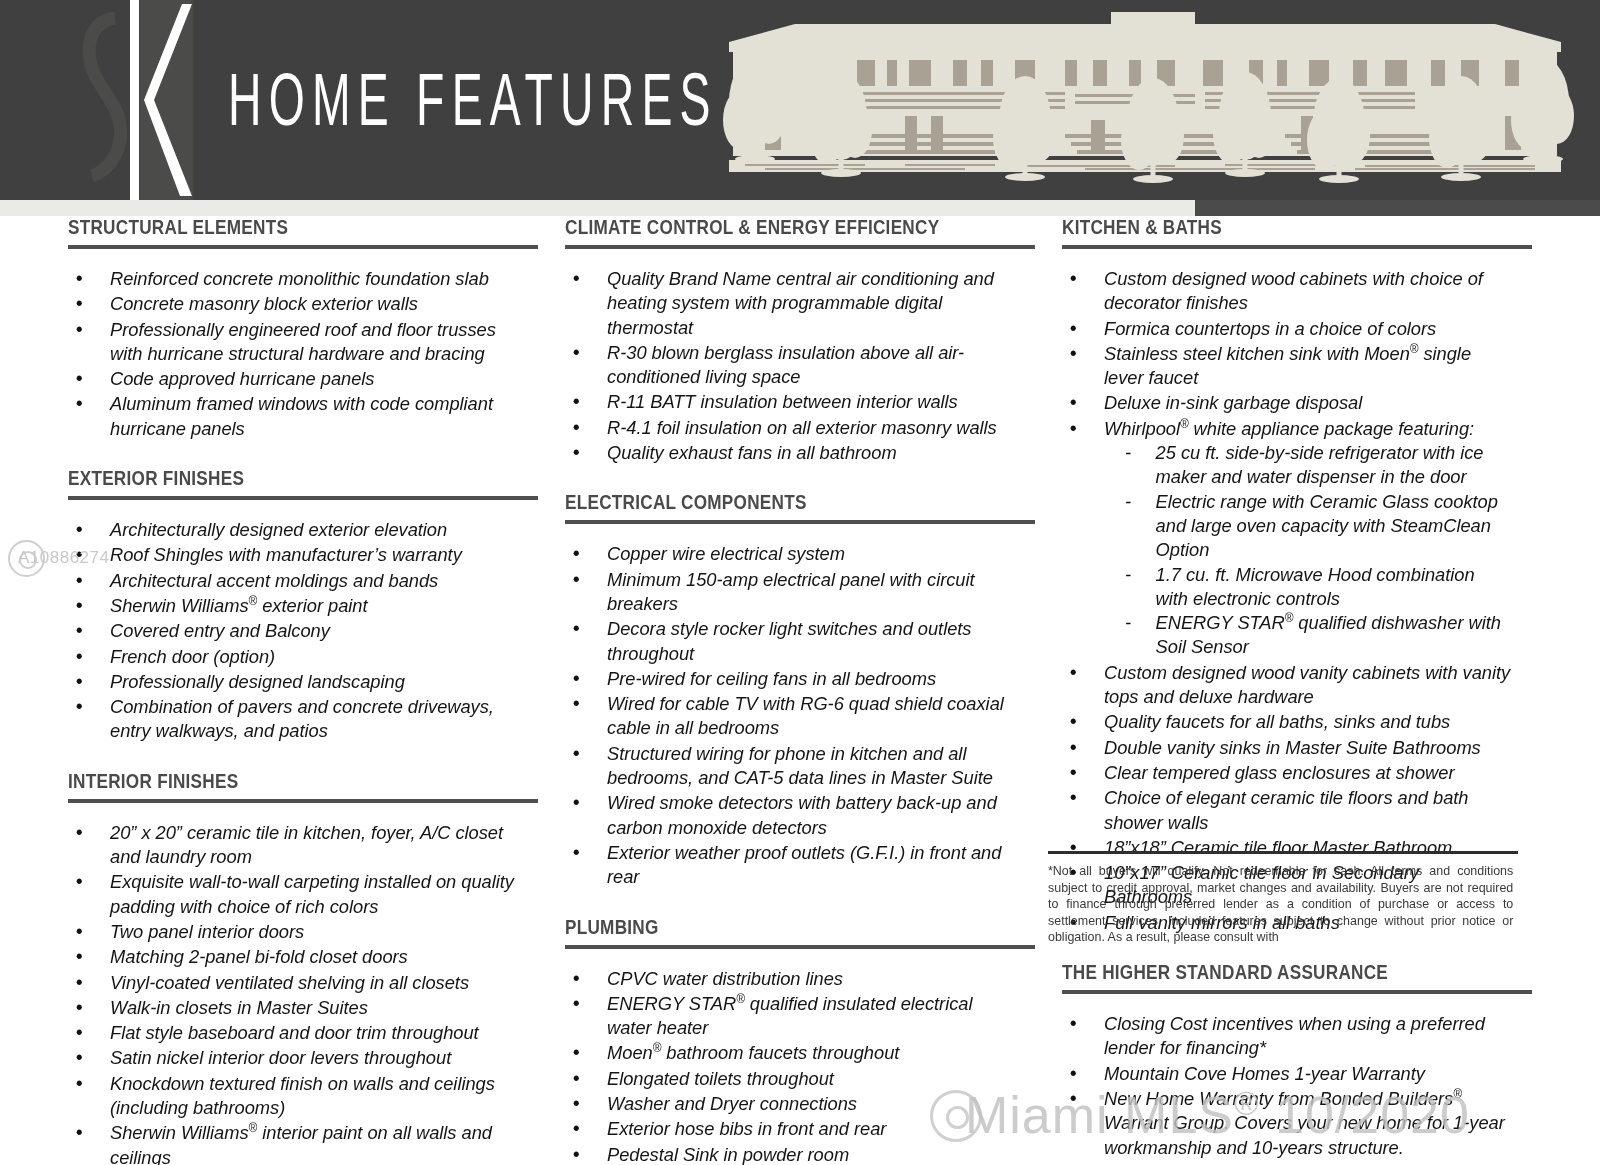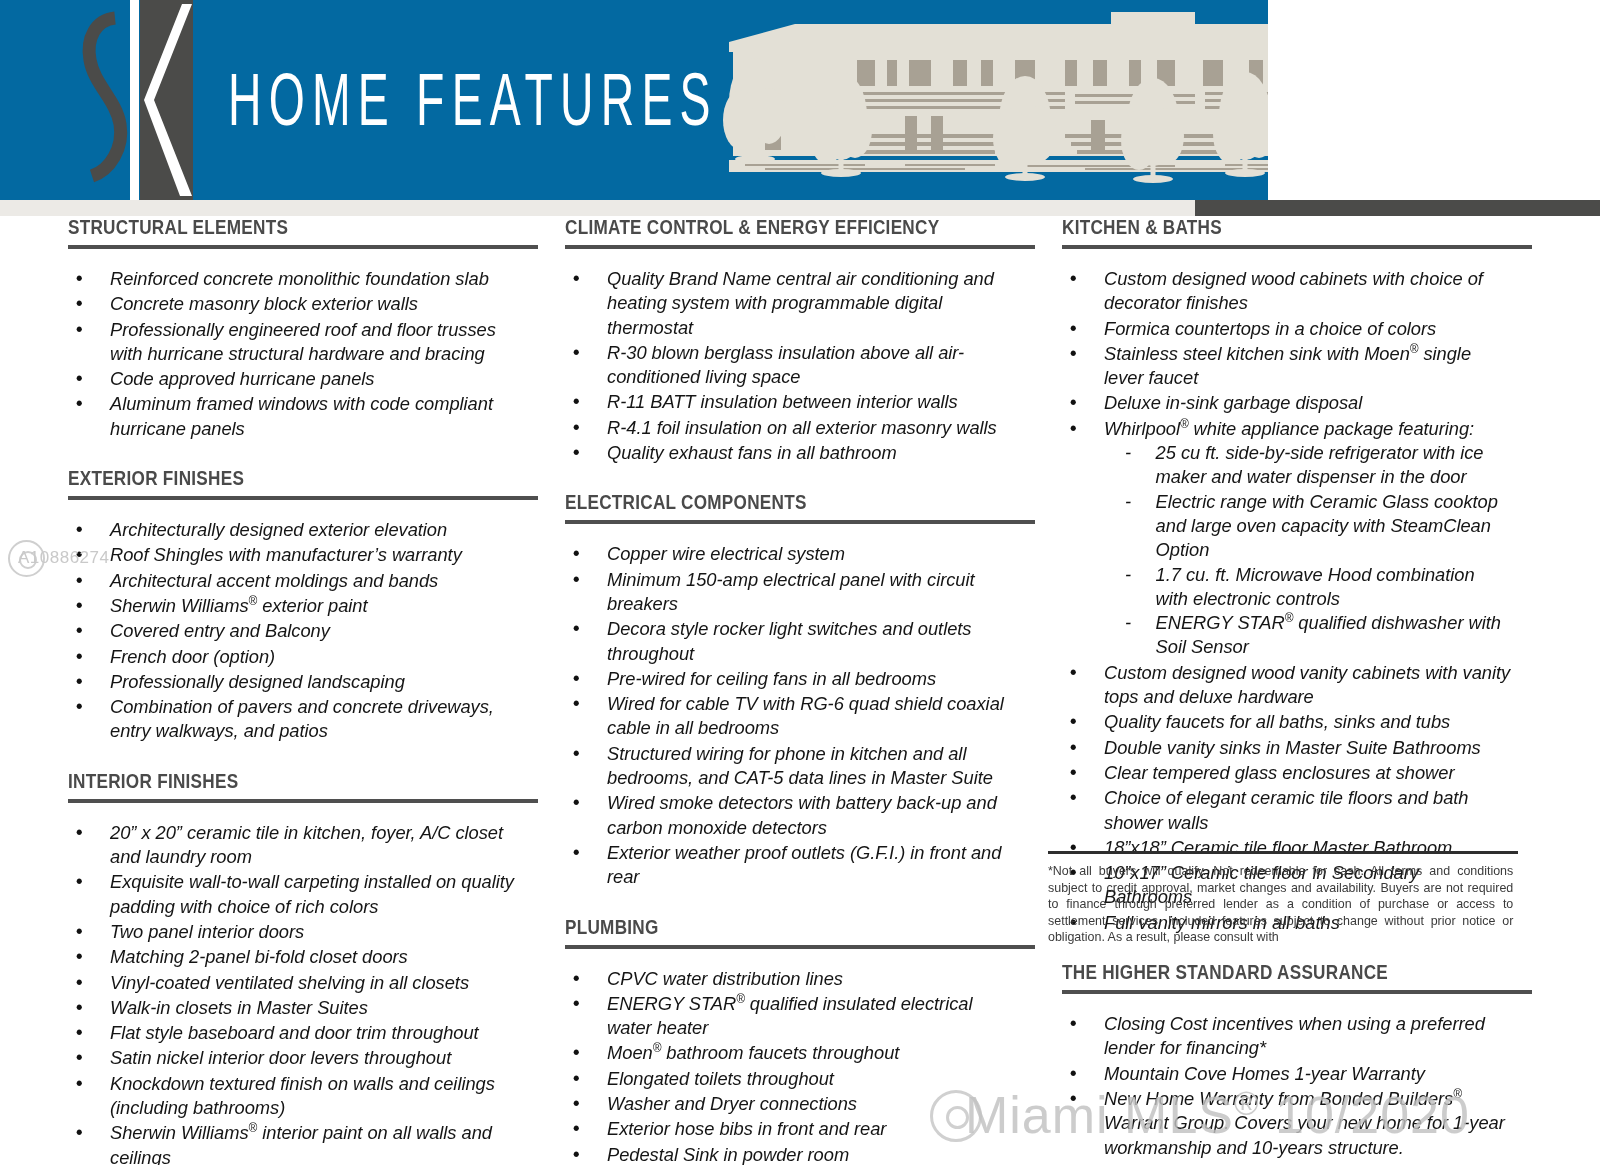--- a/index.html
+++ b/index.html
@@ -13,22 +13,22 @@
     position: relative;
     overflow: hidden;
     font-family: "Liberation Sans", sans-serif;
     color: #1a1a1a;
   }
 
   
   .header {
     position: absolute;
     left: 0; top: 0;
-    width: 1268px; height: 200px;
-    background: #0369a1;
+    width: 1600px; height: 200px;
+    background: #404040;
     overflow: hidden;
   }
   .header-bottom-bar {
     position: absolute;
     left: 1195px; top: 200px;
     width: 405px; height: 16px;
     background: #4b4b49;
   }
   .header-shadow-bar {
     position: absolute;

